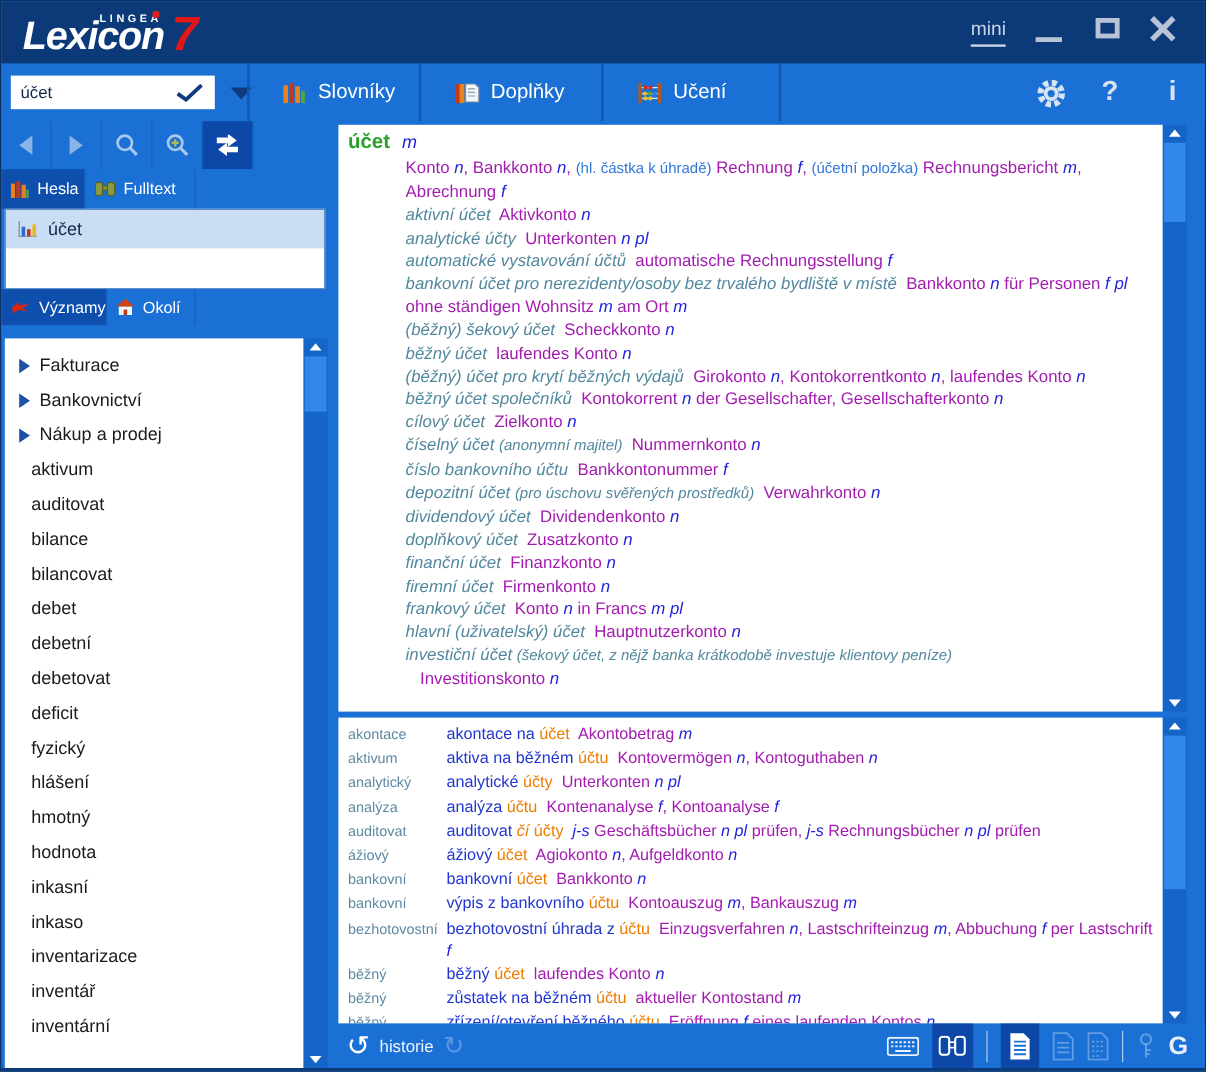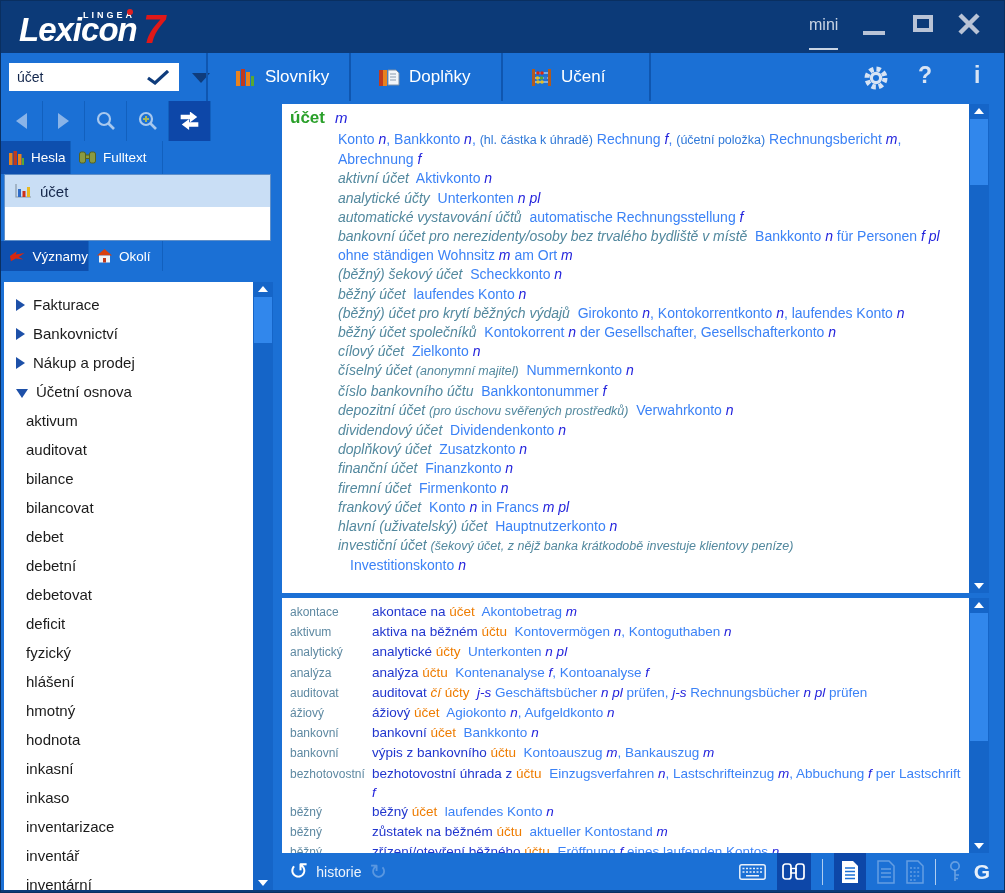--- a/index.html
+++ b/index.html
@@ -6,21 +6,21 @@
   body { font-family:"Liberation Sans", sans-serif; background:#333; }
   .window { position:relative; width:1005px; height:893px; background:#1B70D5; overflow:hidden; border:1px solid #0A2F60; }
 
   
   .titlebar { position:absolute; left:0; top:0; width:1005px; height:52px; background:#0C3A78; }
   .brand { position:absolute; left:14px; top:2px; height:50px; }
   .brand-lingea { position:absolute; left:52px; top:7px; font-size:9px; font-weight:bold; letter-spacing:3px; color:#fff;padding-left:16px; }
   .brand-dot { position:absolute; left:112px; top:6px; width:6px; height:6px; border-radius:50%; background:#E02020; }
   .brand-lex { position:absolute; left:4px; top:8px; font-size:33px; font-weight:bold; font-style:italic; color:#fff; letter-spacing:-1px; }
   .brand-7 { position:absolute; left:128px; top:4px; font-size:40px; font-weight:bold; font-style:italic; color:#E01818; }
-  .mini-btn { position:absolute; left:808px; top:15px; font-size:16px; color:#C9D4E4; border-bottom:2px solid #C9D4E4; padding-bottom:14px; cursor:pointer; }
+  .mini-btn { position:absolute; left:808px; top:15px; font-size:16px; color:#C9D4E4; border-bottom:2px solid #C9D4E4; padding-bottom:3px; cursor:pointer; }
   .min-btn { position:absolute; left:862px; top:30px; width:22px; height:4px; background:#B9C3D6; cursor:pointer; }
   .max-btn { position:absolute; left:912px; top:14px; width:20px; height:17px; border:4px solid #B9C3D6; cursor:pointer; }
   .close-btn { position:absolute; left:956px; top:11px; width:24px; height:24px; cursor:pointer; }
 
   
   .menurow { position:absolute; left:0; top:52px; width:1005px; height:48px; background:#1B70D5; }
   .mr-sep { position:absolute; top:0; width:2px; height:48px; background:#0F56B0; }
   .search-input { position:absolute; left:8px; top:10px; width:170px; height:28px; border:none; background:#fff; font-family:"Liberation Sans",sans-serif; font-size:14px; color:#12264C; padding:0 28px 0 8px; outline:none; }
   .search-check { position:absolute; left:146px; top:17px; }
   .dd-btn { position:absolute; left:183px; top:10px; width:34px; height:28px; cursor:pointer; }
@@ -64,21 +64,21 @@
   .sc-dn span { width:0;height:0;border-left:5px solid transparent;border-right:5px solid transparent;border-top:6px solid #fff; }
   .sc-thumb { position:absolute; left:1px; width:18px; background:#3187EC; cursor:pointer; }
 
   
   .main { position:absolute; left:281px; top:103px; width:687px; height:489px; background:#fff; overflow:hidden; padding:4px 8px 0 8px; }
   .headline { font-size:17px; margin-bottom:2px; }
   .hw { color:#2AA02A; font-weight:bold; }
   .pos { color:#2323DC; font-style:italic; font-size:15px; margin-left:10px; }
   .eline { padding-left:48px; font-size:14px; line-height:19.2px; white-space:pre-wrap; }
   .eline.eindent { padding-left:60px; }
-  .s-de { color:#3b82f6; }
+  .s-de { color:#a21caf; }
   .s-g  { color:#2323DC; font-style:italic; }
   .s-cz { color:#52889E; font-style:italic; }
   .s-note { color:#52889E; font-style:italic; font-size:12.5px; }
   .s-bnote { color:#2F78D8; font-size:12.5px; }
   .s-phr { color:#2136CE; }
   .s-hl { color:#EE7C00; }
   .s-ph { color:#EE7C00; font-style:italic; }
 
   
   .colloc { position:absolute; left:281px; top:597px; width:687px; height:255px; background:#fff; overflow:hidden; padding:4px 6px 0 8px; }
@@ -266,24 +266,20 @@
         <span class="tri-c"></span>
         <span class="lbl-parent">Fakturace</span>
       </div>
       <div class="tree-item parent">
         <span class="tri-c"></span>
         <span class="lbl-parent">Bankovnictví</span>
       </div>
       <div class="tree-item parent">
         <span class="tri-c"></span>
         <span class="lbl-parent">Nákup a prodej</span>
-      </div>
-      <div class="tree-item parent">
-        <span class="tri-e"></span>
-        <span class="lbl-parent">Účetní osnova</span>
       </div>
       <div class="tree-item child">
         <span>aktivum</span>
       </div>
       <div class="tree-item child">
         <span>auditovat</span>
       </div>
       <div class="tree-item child">
         <span>bilance</span>
       </div>

